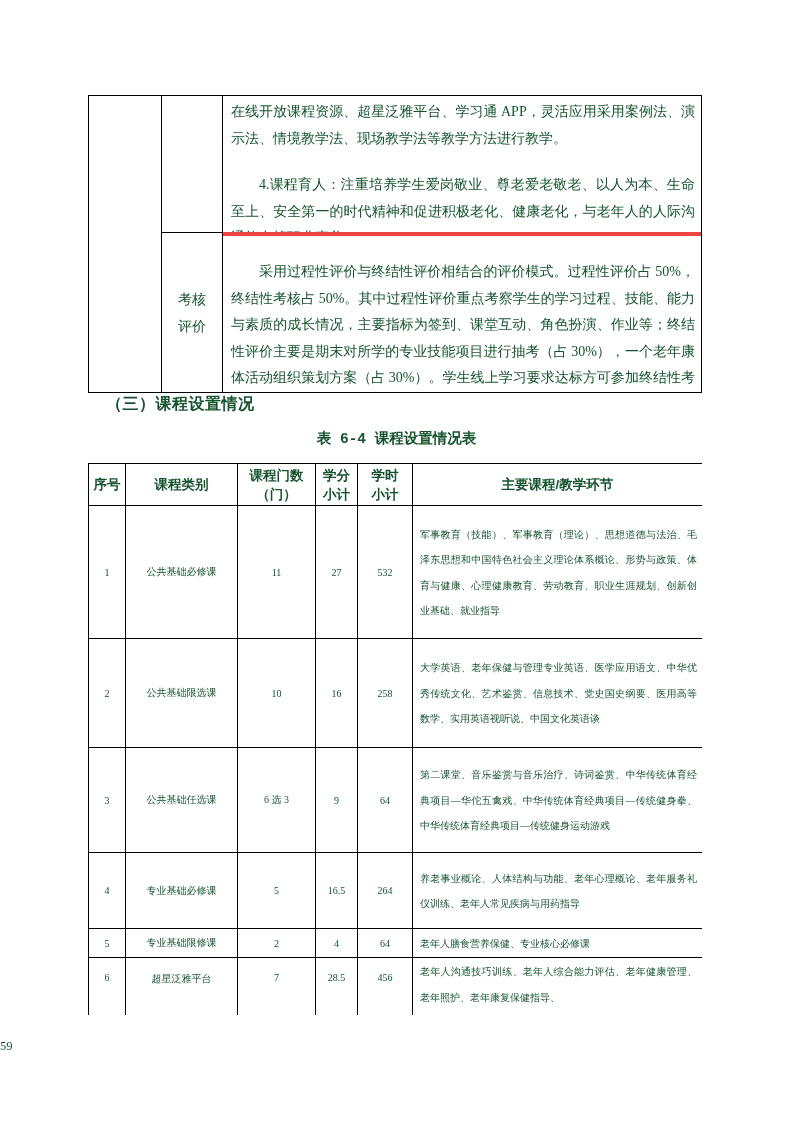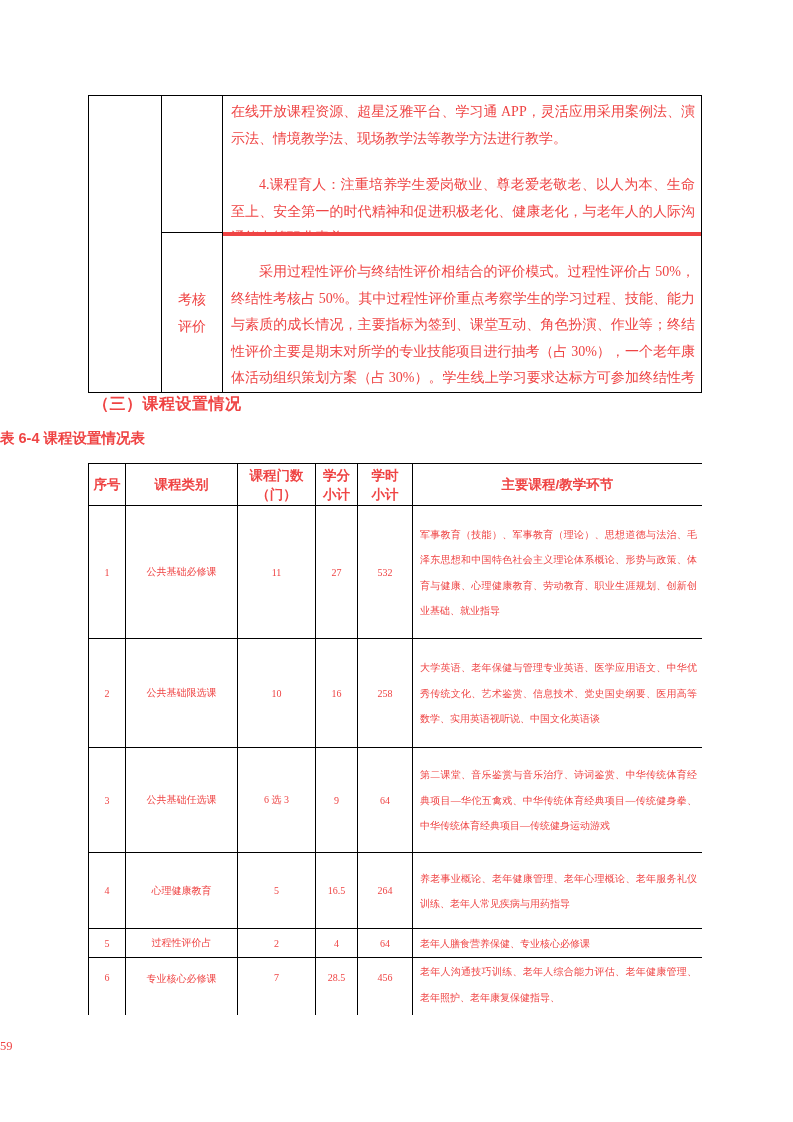--- a/index.html
+++ b/index.html
@@ -1,18 +1,18 @@
 <!DOCTYPE html>
 <html><head>
 <meta charset="utf-8">
 <style>
   html,body { margin:0; padding:0; background:#e8e8e8; }
   .page {
     position:relative; width:793px; height:1122px; margin:0 auto;
-    background:#ffffff; overflow:hidden; color:#ef4444;
+    background:#ffffff; overflow:hidden; color:#14532d;
     font-family:"Liberation Serif","DejaVu Serif",serif;
   }
   
   .cont-table {
     position:absolute; left:88px; top:95px; width:614px; height:298px;
     box-sizing:border-box; border:1px solid #000;
     display:grid; grid-template-columns:73px 61px 1fr; grid-template-rows:136px 1fr;
   }
   .cell-a { grid-column:1; grid-row:1/3; border-right:1px solid #000; }
   .cell-b { grid-column:2; grid-row:1; border-right:1px solid #000; }
@@ -21,27 +21,27 @@
     grid-column:2; grid-row:2; border-top:1px solid #000; border-right:1px solid #000;
     display:grid; place-items:center;
   }
   .cell-d span { white-space:pre-line; text-align:right; font-size:14px; line-height:27px; }
   .cell-e { grid-column:3; grid-row:2; border-top:4px solid #ef4444; padding:3px 6px 0 8px; box-sizing:border-box; overflow:hidden; }
   .cont-table p { margin:0; font-size:14px; line-height:26.6px; text-align:justify; text-justify:inter-ideograph; }
   .cont-table p.indent { text-indent:2em;margin-top:20px; }
 
   
   .section-heading {
-    position:absolute; left:93px; top:394px;
+    position:absolute; left:106px; top:394px;
     font-family:"Liberation Sans","DejaVu Sans",sans-serif;
     font-weight:bold; font-size:16px; letter-spacing:0.5px;
   }
   .table-caption {
-    position:absolute; left:0; top:429px; width:100%; text-align:left;
-    font-family:Liberation Sans, sans-serif;
+    position:absolute; left:0; top:429px; width:100%; text-align:center;
+    font-family:Liberation Mono, monospace;
     font-weight:bold; font-size:14.5px;
   }
 
   
   .main-table-wrap { position:absolute; left:88px; top:463px; width:614px; height:552px; overflow:hidden; }
   table.main { border-collapse:collapse; table-layout:fixed; width:614px; }
   table.main th, table.main td { border:1px solid #000; padding:0; box-sizing:border-box; }
   table.main th {
     font-family:"Liberation Sans","DejaVu Sans",sans-serif;
     font-weight:bold; font-size:13.5px; line-height:19px;
@@ -127,37 +127,37 @@
       <tr class="r3">
         <td>3</td>
         <td>公共基础任选课</td>
         <td>6 选 3</td>
         <td>9</td>
         <td>64</td>
         <td class="courses">第二课堂、音乐鉴赏与音乐治疗、诗词鉴赏、中华传统体育经典项目—华佗五禽戏、中华传统体育经典项目—传统健身拳、中华传统体育经典项目—传统健身运动游戏</td>
       </tr>
       <tr class="r4">
         <td>4</td>
-        <td>心理健康教育</td>
+        <td>专业基础必修课</td>
         <td>5</td>
         <td>16.5</td>
         <td>264</td>
-        <td class="courses">养老事业概论、老年健康管理、老年心理概论、老年服务礼仪训练、老年人常见疾病与用药指导</td>
+        <td class="courses">养老事业概论、人体结构与功能、老年心理概论、老年服务礼仪训练、老年人常见疾病与用药指导</td>
       </tr>
       <tr class="r5">
         <td>5</td>
-        <td>过程性评价占</td>
+        <td>专业基础限修课</td>
         <td>2</td>
         <td>4</td>
         <td>64</td>
         <td class="courses">老年人膳食营养保健、专业核心必修课</td>
       </tr>
       <tr class="r6">
         <td>6</td>
-        <td>专业核心必修课</td>
+        <td>超星泛雅平台</td>
         <td>7</td>
         <td>28.5</td>
         <td>456</td>
         <td class="courses">老年人沟通技巧训练、老年人综合能力评估、老年健康管理、老年照护、老年康复保健指导、</td>
       </tr>
     </tbody>
       </table>
   </div>
 
   <div class="page-number">59</div>

